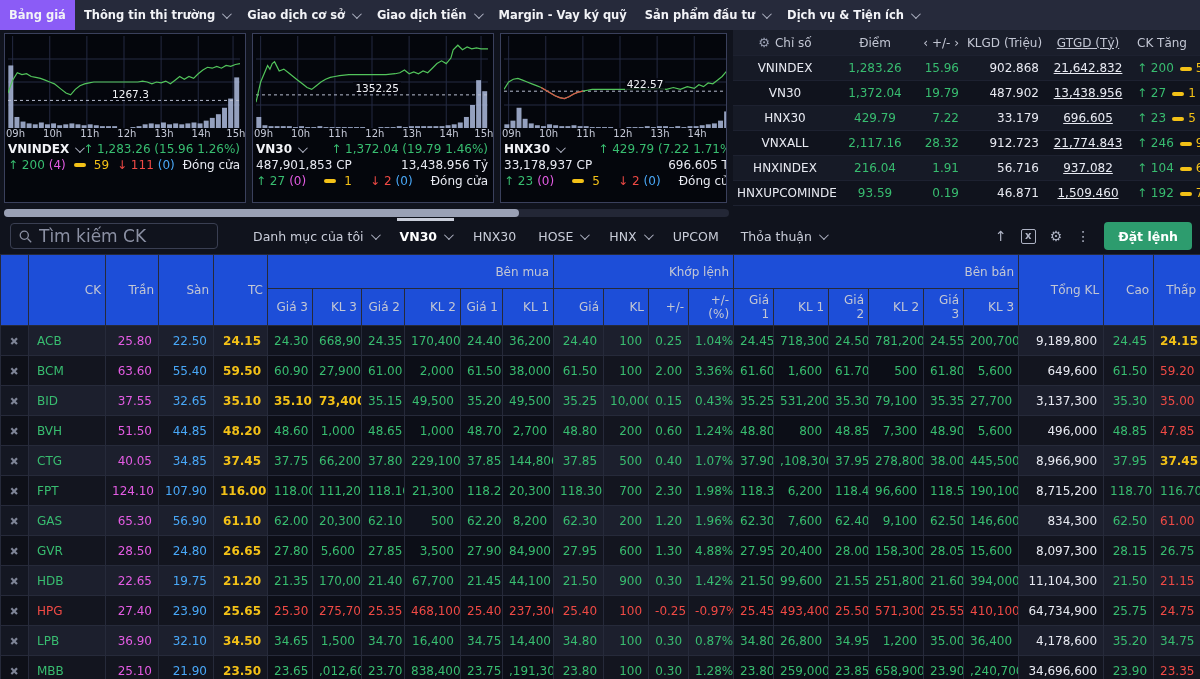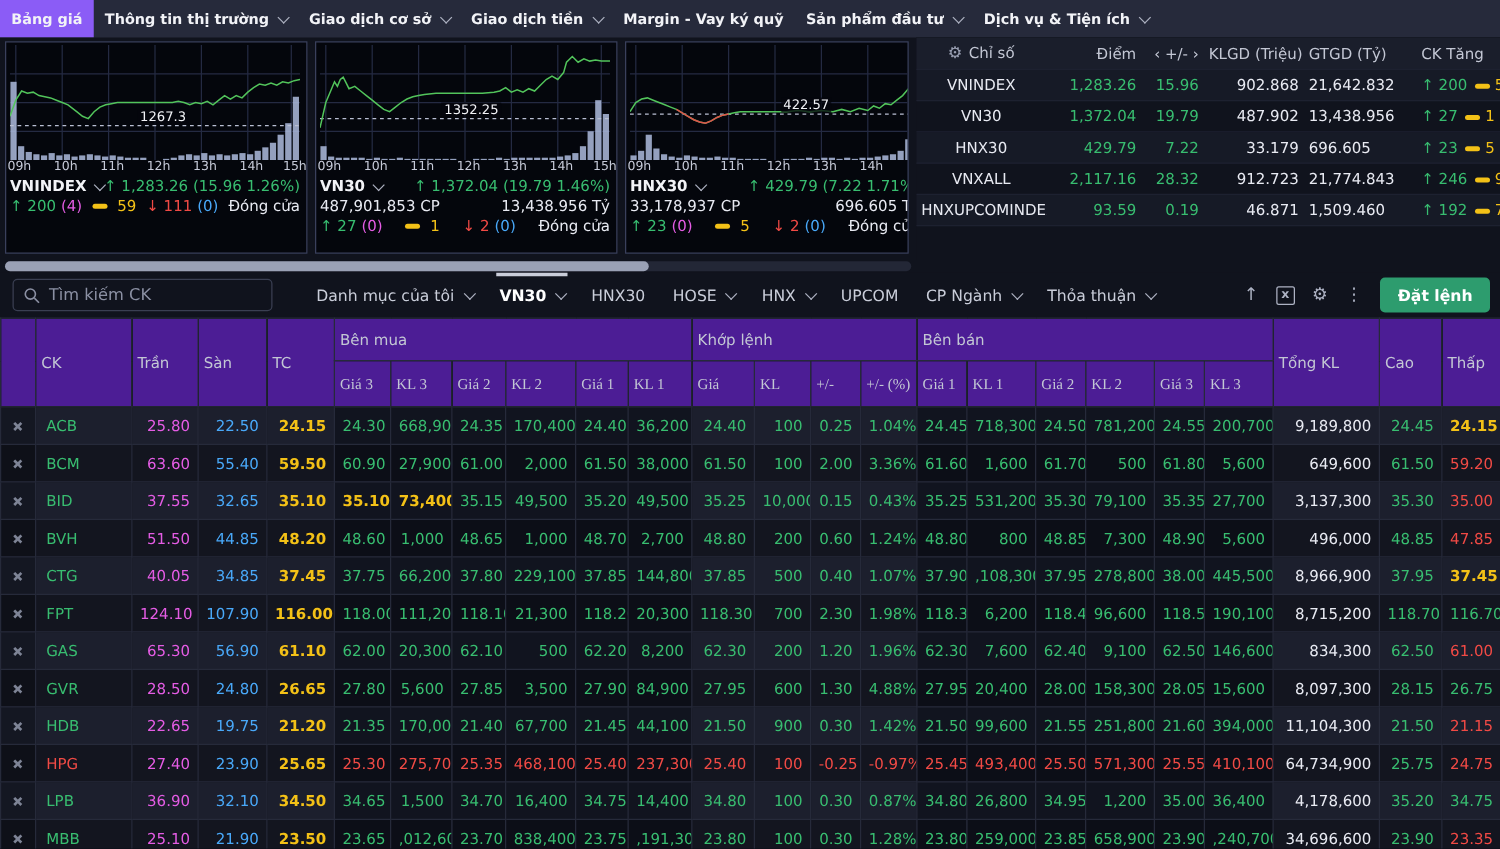--- a/index.html
+++ b/index.html
@@ -36,52 +36,52 @@
   .m { color:#e45ce4; } .b { color:#49a8f8; } .w { color:#e8eaf2; }
   .ybar { display:inline-block; width:12px; height:4px; background:#f3c117; border-radius:2px; margin-right:4px; vertical-align:middle; }
   .cinfo .sect { display:flex; align-items:center; gap:4px; }
 
   
   .index-panel { flex:1; margin-left:2px; background:#10131d; overflow:hidden; font-size:12px; }
   .ip-row { display:flex; align-items:center; height:25px; white-space:nowrap; overflow:hidden; border-bottom:1px solid #1d2130; cursor:pointer; }
   .ip-head { height:26px; color:#c3c7d4; background:#1a1e2b; cursor:default; }
   .ipc { padding:0 4px; flex:none; }
   .ipc.name { width:104px; text-align:center; overflow:hidden; }
-  .ipc.pt { width:76px; text-align:right; }
+  .ipc.pt { width:76px; text-align:center; }
   .ipc.chg { width:50px; text-align:right; }
   .ipc.klgd { width:80px; text-align:right; }
-  .ipc.gtgd { width:90px; text-align:left; }
+  .ipc.gtgd { width:90px; text-align:center;text-decoration:underline; }
   .ipc.ck { width:120px; text-align:left; display:flex; align-items:center; gap:6px; }
   .ip-row:nth-child(even):not(.ip-head) { background:#161a26; }
   .gear { color:#9aa0b3; font-size:13px; margin-right:5px; }
 
   
   .hscroll { width:733px; height:10px; padding:1px 4px; }
   .hs-track { width:100%; height:8px; background:#232736; border-radius:4px; }
   .hs-thumb { width:515px; height:8px; background:#9aa1b5; border-radius:4px; cursor:grab; }
 
   
   .toolbar { display:flex; align-items:center; height:36px; padding:0 8px 0 10px; background:#10131d; white-space:nowrap; overflow:hidden; }
   .search { display:flex; align-items:center; width:208px; height:26px; border:1px solid #3a3f52; border-radius:4px; padding:0 8px; margin-right:24px; flex:none; }
-  .search input { background:transparent; border:none; outline:none; color:#e8eaf2; font-size:13px; width:100%; font-family:inherit; }
+  .search input { background:transparent; border:none; outline:none; color:#e8eaf2; font-size:17px; width:100%; font-family:inherit; }
   .search input::placeholder { color:#8b90a3; }
   .tab { position:relative; display:flex; align-items:center; height:36px; padding:0 11px; font-size:12.5px; color:#c9cdd9; cursor:pointer; }
   .tab.active { color:#ffffff; font-weight:700; }
   .tab.active::before { content:""; position:absolute; top:0; left:8px; right:8px; height:3px; background:#c9cdd9; }
   .tb-icons { display:flex; align-items:center; gap:14px; margin-left:auto; color:#aeb3c4; }
   .icon-btn { cursor:pointer; font-size:14px; line-height:1; }
   .xl-icon { display:inline-flex; align-items:center; justify-content:center; width:15px; height:15px; border:1.5px solid #aeb3c4; border-radius:2px; font-size:10px; font-weight:700; }
   .order-btn { margin-left:14px; height:28px; padding:0 14px; background:#2d9c6e; color:#fff; font-weight:700; font-size:12.5px; border:none; border-radius:4px; cursor:pointer; flex:none; font-family:inherit; }
 
   
   table { border-collapse:collapse; table-layout:fixed; width:1200px; font-size:12px; }
   th, td { border:1px solid #262a3a; overflow:hidden; white-space:nowrap; }
-  thead th { color:#c3c7d4; font-weight:400; background:#4c1d95; text-align:left; padding:2px 4px; }
+  thead th { color:#c3c7d4; font-weight:400; background:#1d4ed8; text-align:right; padding:2px 4px; }
   thead tr.grp-row th { height:34px; }
-  thead tr.sub-row th { height:37px;font-family:Liberation Serif, serif; }
+  thead tr.sub-row th { height:37px; }
   tbody td { height:30px; padding:0 6px; text-align:right; }
   tbody tr:nth-child(odd) { background:#1c1f2d; }
   tbody tr:nth-child(even) { background:#13151f; }
   td.grp { background:rgba(3,5,11,.42); }
   td.sym { text-align:left; font-weight:400; padding-left:8px; }
   td.pin { text-align:center; background:rgba(3,5,11,.3); padding:0; }
   td.c-y { font-weight:700; }
   .pin-glyph { color:#7e8496; font-size:11px; cursor:pointer; display:inline-block; transform:rotate(-45deg); }
 </style>
 </head>
@@ -438,20 +438,31 @@
           <span class="ipc pt g">2,117.16</span>
           <span class="ipc chg g">28.32</span>
           <span class="ipc klgd w">912.723</span>
           <span class="ipc gtgd w">21,774.843</span>
           <span class="ipc ck">
             <span class="g">↑ 246</span>
             <span><span class="ybar"></span><span class="y">94</span></span>
           </span>
         </div>
         <div class="ip-row">
+          <span class="ipc name w">HNXINDEX</span>
+          <span class="ipc pt g">216.04</span>
+          <span class="ipc chg g">1.91</span>
+          <span class="ipc klgd w">56.716</span>
+          <span class="ipc gtgd w">937.082</span>
+          <span class="ipc ck">
+            <span class="g">↑ 104</span>
+            <span><span class="ybar"></span><span class="y">69</span></span>
+          </span>
+        </div>
+        <div class="ip-row">
           <span class="ipc name w">HNXUPCOMINDEX</span>
           <span class="ipc pt g">93.59</span>
           <span class="ipc chg g">0.19</span>
           <span class="ipc klgd w">46.871</span>
           <span class="ipc gtgd w">1,509.460</span>
           <span class="ipc ck">
             <span class="g">↑ 192</span>
             <span><span class="ybar"></span><span class="y">76</span></span>
           </span>
         </div>
@@ -487,24 +498,20 @@
         <div class="tab">
           <span>HOSE</span>
           <span class="chev"></span>
         </div>
         <div class="tab">
           <span>HNX</span>
           <span class="chev"></span>
         </div>
         <div class="tab">
           <span>UPCOM</span>
-        </div>
-        <div class="tab">
-          <span>CP Ngành</span>
-          <span class="chev"></span>
         </div>
         <div class="tab">
           <span>Thỏa thuận</span>
           <span class="chev"></span>
         </div>
       </div>
     <div class="tb-icons">
       <span class="icon-btn">↑</span>
       <span class="icon-btn xl-icon">x</span>
       <span class="icon-btn">⚙</span>

